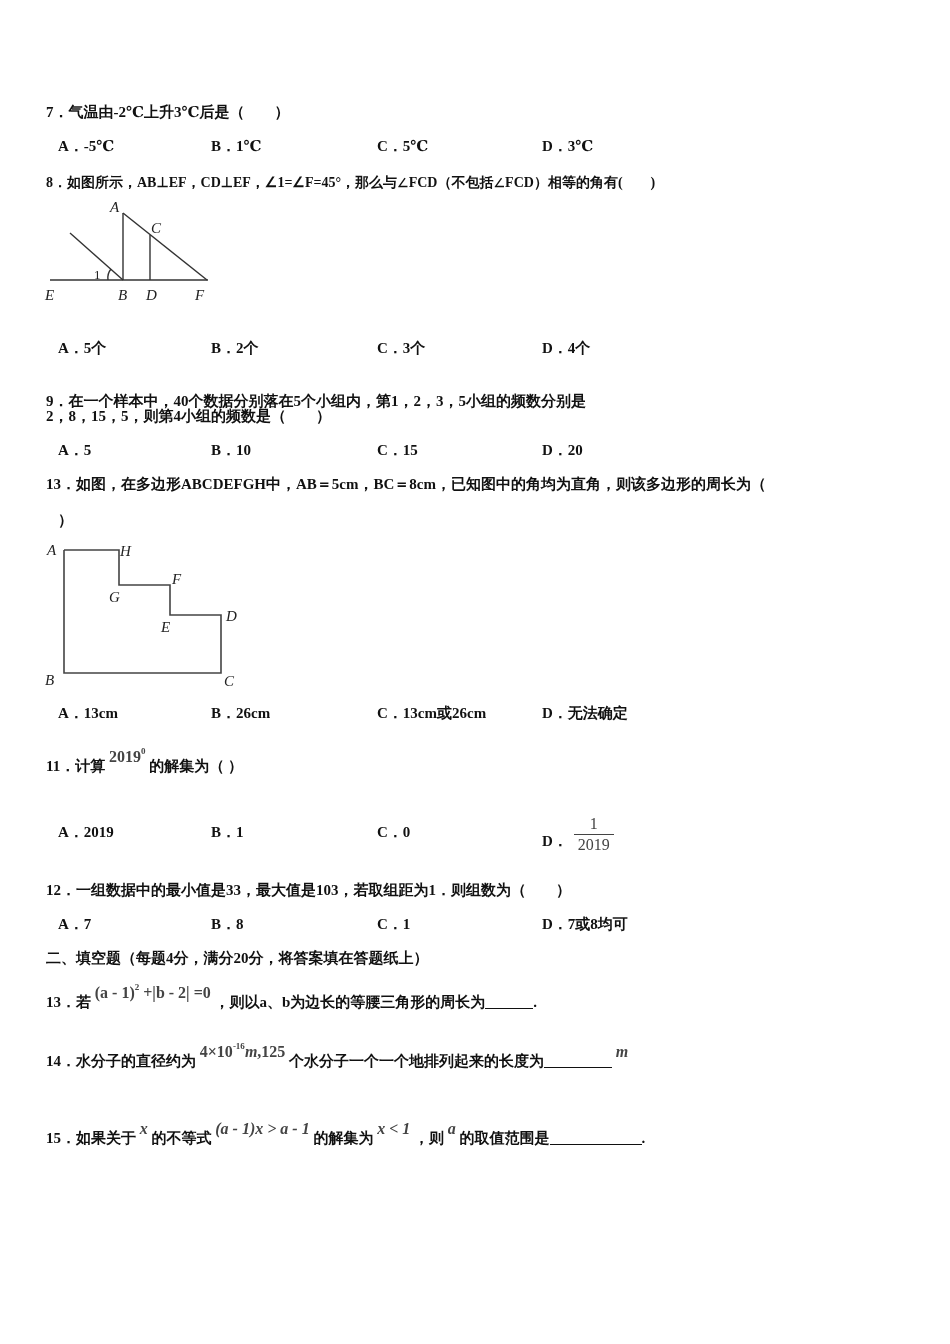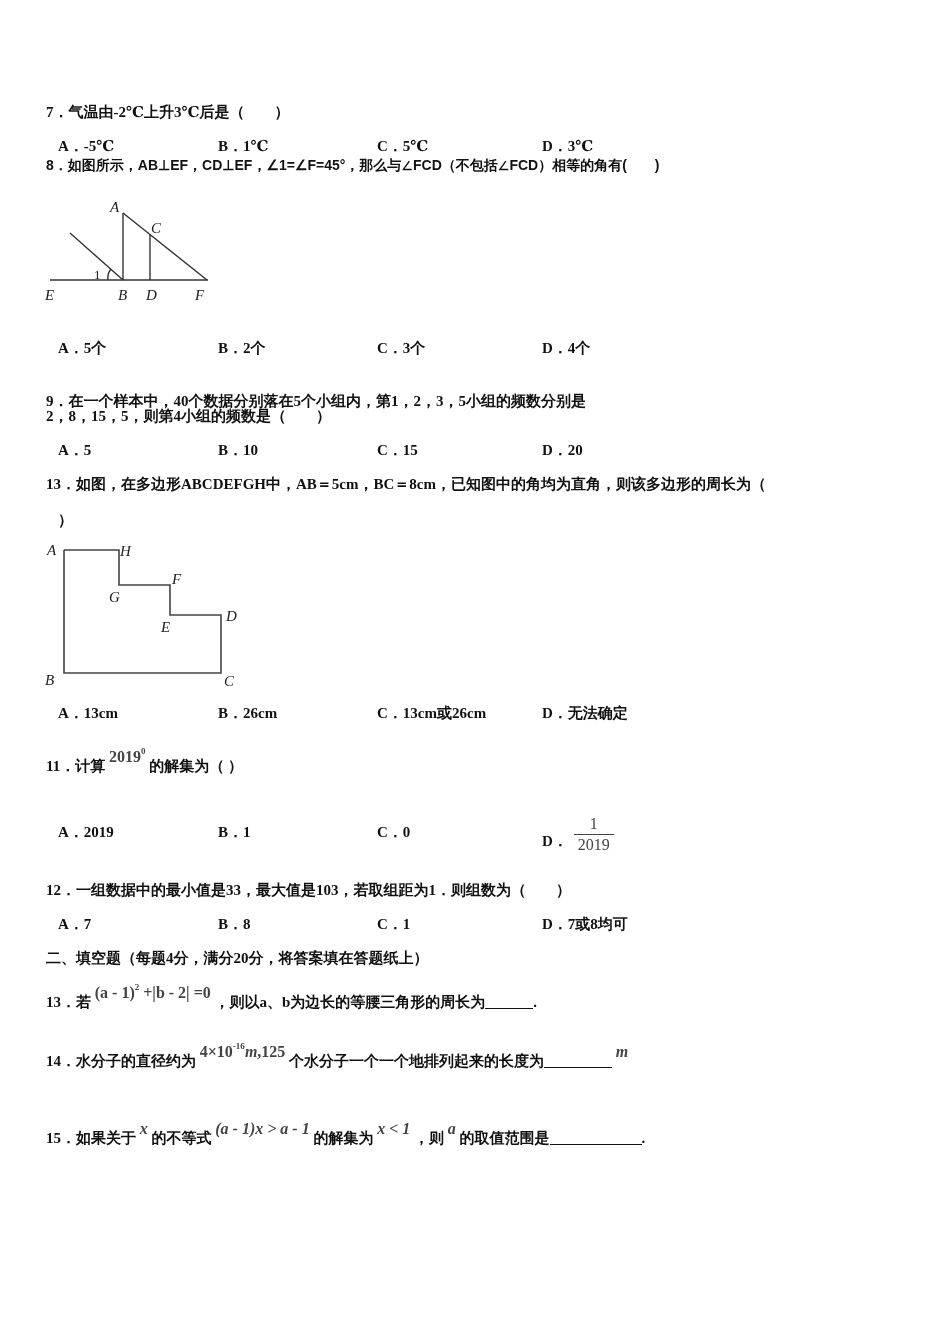--- a/index.html
+++ b/index.html
@@ -18,21 +18,21 @@
     line-height: 20px;
   }
   .opts { position: absolute; left: 46px; width: 860px; height: 20px; }
   .opt {
     position: absolute;
     top: 0;
     white-space: nowrap;
     line-height: 20px;
   }
   .opt:nth-child(1) { left: 12px; }
-  .opt:nth-child(2) { left: 165px; margin-left: 7px; }
+  .opt:nth-child(2) { left: 165px; }
   .opt:nth-child(3) { left: 331px; }
   .opt:nth-child(4) { left: 496px; }
 
   .math {
     font-family: "Liberation Serif", "DejaVu Serif", serif;
     font-weight: bold;
     color: #444;
     font-size: 16px;
   }
   .math.raised { position: relative; top: -9px; }
@@ -74,21 +74,21 @@
 <body>
 
 <div class="line" style="top:102px">7．气温由-2℃上升3℃后是（　　）</div>
 <div class="opts" style="top:136px">
   <span class="opt">A．-5℃</span>
   <span class="opt">B．1℃</span>
   <span class="opt">C．5℃</span>
   <span class="opt">D．3℃</span>
 </div>
 
-<div class="line" style="top:155px; font-family:Liberation Sans, sans-serif; font-size:14px;">8．如图所示，AB⊥EF，CD⊥EF，∠1=∠F=45°，那么与∠FCD（不包括∠FCD）相等的角有(　　)</div>
+<div class="line" style="top:173px; font-family:Liberation Serif, serif; font-size:14px;">8．如图所示，AB⊥EF，CD⊥EF，∠1=∠F=45°，那么与∠FCD（不包括∠FCD）相等的角有(　　)</div>
 <svg class="fig" style="left:40px; top:195px;" width="200" height="115" viewBox="0 0 200 115">
   <g stroke="#333" stroke-width="1.4" fill="none">
     <line x1="10" y1="85" x2="168" y2="85"></line>
     <line x1="30" y1="38" x2="83" y2="85"></line>
     <line x1="83" y1="18" x2="83" y2="85"></line>
     <line x1="83" y1="18" x2="167" y2="85"></line>
     <line x1="110" y1="40" x2="110" y2="85"></line>
     <path d="M 68 85 A 14 14 0 0 1 71 74"></path>
   </g>
   <text x="70" y="17">A</text>

